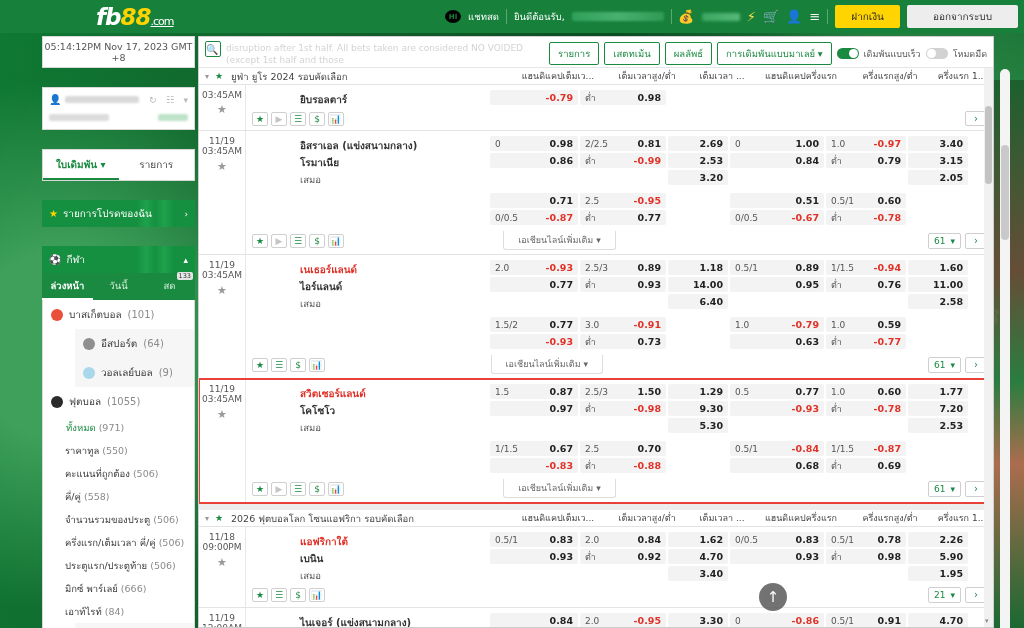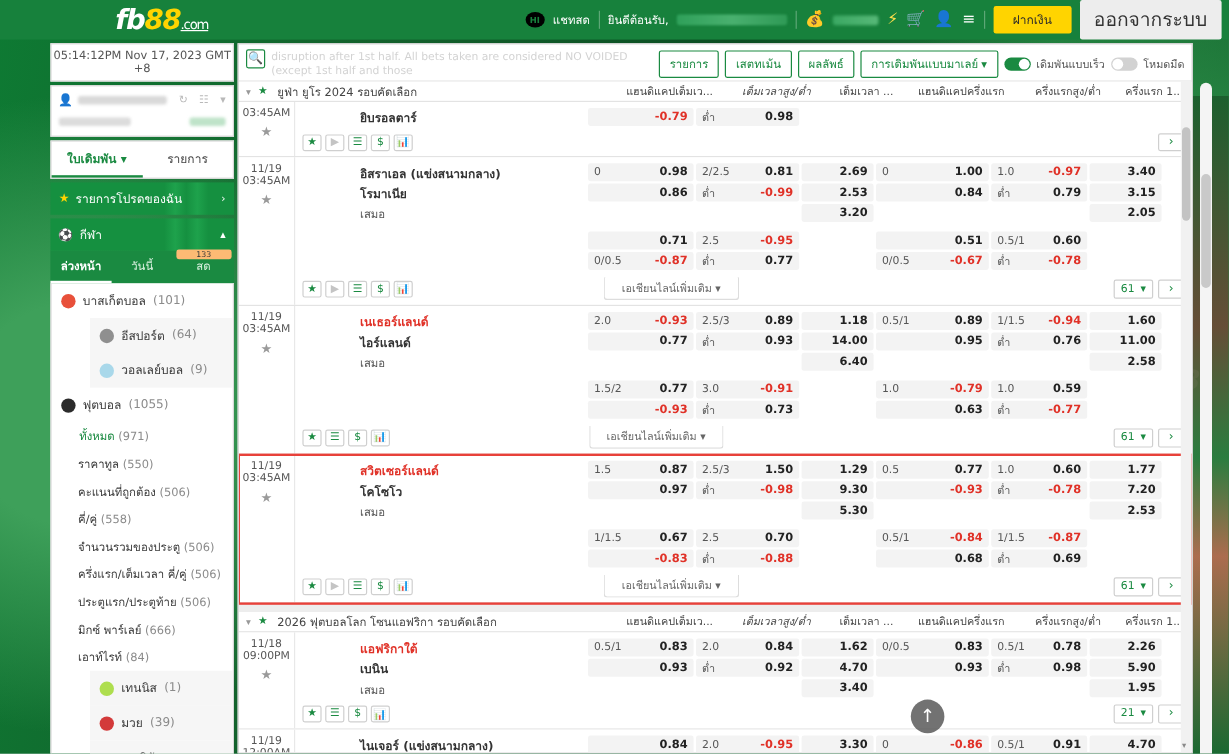--- a/index.html
+++ b/index.html
@@ -27,25 +27,25 @@
   .hdr-right{margin-left:auto;display:flex;align-items:center;gap:7px;padding-right:6px;}
   .chat-ic{width:16px;height:13px;border-radius:50%;background:#000000;color:#17813c;font-size:7px;
      display:flex;align-items:center;justify-content:center;font-weight:bold;}
   .hdr-txt{color:#fff;font-size:9.5px;}
   .hdr-user{width:92px;height:9px;background:linear-gradient(90deg,#2fa05a,#49b06f,#2f9a56);border-radius:2px;filter:blur(1px);}
   .hdr-sep{width:1px;height:15px;background:rgba(255,255,255,.3);}
   .hic{color:#fff;font-size:13px;line-height:1;display:inline-block;}
   .hic.yellow{color:#ffe04a;}
   .bal-blur{width:38px;height:8px;background:linear-gradient(90deg,#3ba863,#57b878);border-radius:2px;filter:blur(1.4px);}
   .btn-dep{background:#ffd400;color:#2b2b2b;font-size:10px;padding:4px 16px;border:none;border-radius:2px;cursor:pointer;}
-  .btn-out{background:#ededed;color:#333;font-size:16px;padding:4px 12px;border:none;border-radius:2px;cursor:pointer;}
+  .btn-out{background:#ededed;color:#333;font-size:10px;padding:4px 26px;border:none;border-radius:2px;cursor:pointer;}
 
   
   .wrap{position:relative;display:flex;padding:3px 30px 0 42px;height:595px;z-index:4;}
-  .sidebar{width:153px;flex:none;display:flex;flex-direction:column;gap:3px;}
+  .sidebar{width:153px;flex:none;display:flex;flex-direction:column;gap:19px;}
   .content{flex:1;margin-left:3px;background:#fff;border:1px solid #cfcfcf;display:flex;flex-direction:column;overflow:hidden;position:relative;}
 
   
   .clockbar{background:#fff;border:1px solid #d8d8d8;text-align:center;font-size:9.5px;color:#555;padding:4px 0;}
   .acct{background:#fff;border:1px solid #d8d8d8;padding:5px 6px;}
   .acct-row{display:flex;align-items:center;gap:4px;height:13px;}
   .acct-row+.acct-row{margin-top:5px;}
   .blur-a{height:7px;width:74px;background:#d9d9d9;border-radius:2px;filter:blur(1.3px);}
   .blur-b{height:7px;width:60px;background:#dcdcdc;border-radius:2px;filter:blur(1.3px);}
   .blur-g{height:7px;width:30px;background:#bfe3c9;border-radius:2px;filter:blur(1.3px);margin-left:auto;}
@@ -53,21 +53,21 @@
   .tabsbox{background:#fff;border:1px solid #d8d8d8;display:flex;}
   .tabsbox div{flex:1;text-align:center;padding:7px 0 6px;font-size:10px;color:#444;cursor:pointer;}
   .tabsbox div.on{color:#1a8a41;border-bottom:2px solid #1a8a41;font-weight:bold;}
   .greenbar{background:linear-gradient(90deg,#159040 0%,#159040 62%,#1ea24c 68%,#159040 74%,#1ea24c 80%,#159040 86%);
      color:#fff;font-size:10px;padding:6px 7px;display:flex;align-items:center;gap:5px;cursor:pointer;}
   .greenbar .chev{margin-left:auto;font-size:9px;}
   .menu{background:#fff;border:1px solid #d8d8d8;border-top:none;}
   .subtabs{display:flex;background:#1a8a41;}
   .subtabs div{flex:1;text-align:center;color:#d8f0de;font-size:9.5px;padding:5px 0;cursor:pointer;position:relative;}
   .subtabs div.on{color:#fff;font-weight:bold;border-bottom:2px solid #fff;}
-  .badge{position:absolute;top:-1px;right:2px;background:#fdba74;color:#333;font-size:6.5px;border-radius:2px;padding:0 17px;}
+  .badge{position:absolute;top:-1px;right:2px;background:#e5e5e5;color:#333;font-size:6.5px;border-radius:2px;padding:0 2px;}
   .mi{display:flex;align-items:center;gap:6px;padding:7px 8px;font-size:10px;color:#3a3a3a;cursor:pointer;}
   .mi.alt{background:#f6f6f6;margin-left:32px;}
   .mi .cnt{color:#8b8b8b;}
   .dot{width:12px;height:12px;border-radius:50%;flex:none;}
   .sub{padding:4px 8px 4px 22px;font-size:9.5px;color:#3a3a3a;cursor:pointer;}
   .sub.on{color:#1a8a41;padding-left:23px;}
   .sub .cnt{color:#8b8b8b;}
 
   
   .notice{display:flex;align-items:flex-start;gap:5px;padding:4px 6px 2px;border-bottom:1px solid #e6e6e6;}
@@ -85,21 +85,21 @@
   .tg-lbl{font-size:9px;color:#555;}
 
   
   .scroll{flex:1;overflow:hidden;position:relative;background:#ededed;}
   .lg-head{display:flex;align-items:center;background:#fff;border-bottom:1px solid #e3e3e3;height:17px;font-size:9.5px;}
   .lg-head .chev{width:16px;text-align:center;color:#999;font-size:8px;}
   .lg-head .star{color:#1a8a41;font-size:9px;width:12px;}
   .lg-head .nm{color:#444;padding-left:4px;}
   .colhdr{margin-left:auto;display:flex;}
   .colhdr span{text-align:center;color:#444;font-size:9px;}
-  .c1{width:90px;} .c2{width:88px;font-style:italic;} .c3{width:62px;}
+  .c1{width:90px;} .c2{width:88px;} .c3{width:62px;}
   .c4{width:96px;} .c5{width:82px;} .c6{width:62px;}
   .evt{display:flex;background:#fff;border-bottom:1px solid #e3e3e3;}
   .evt.hl{outline:2px solid #e8413a;outline-offset:-1px;}
   .tcol{width:46px;flex:none;text-align:center;padding-top:5px;color:#555;font-size:9px;line-height:1.15;}
   .tcol .st{display:block;color:#9a9a9a;font-size:11px;margin-top:4px;}
   .mid{flex:1;border-left:1px solid #e8e8e8;display:flex;flex-direction:column;}
   .mrow{display:flex;margin-left:48px;}
   .teams{width:195px;flex:none;padding:6px 0 0 6px;}
   .teams div{font-size:10px;line-height:17px;}
   .teams .red{color:#e03127;font-weight:bold;}

